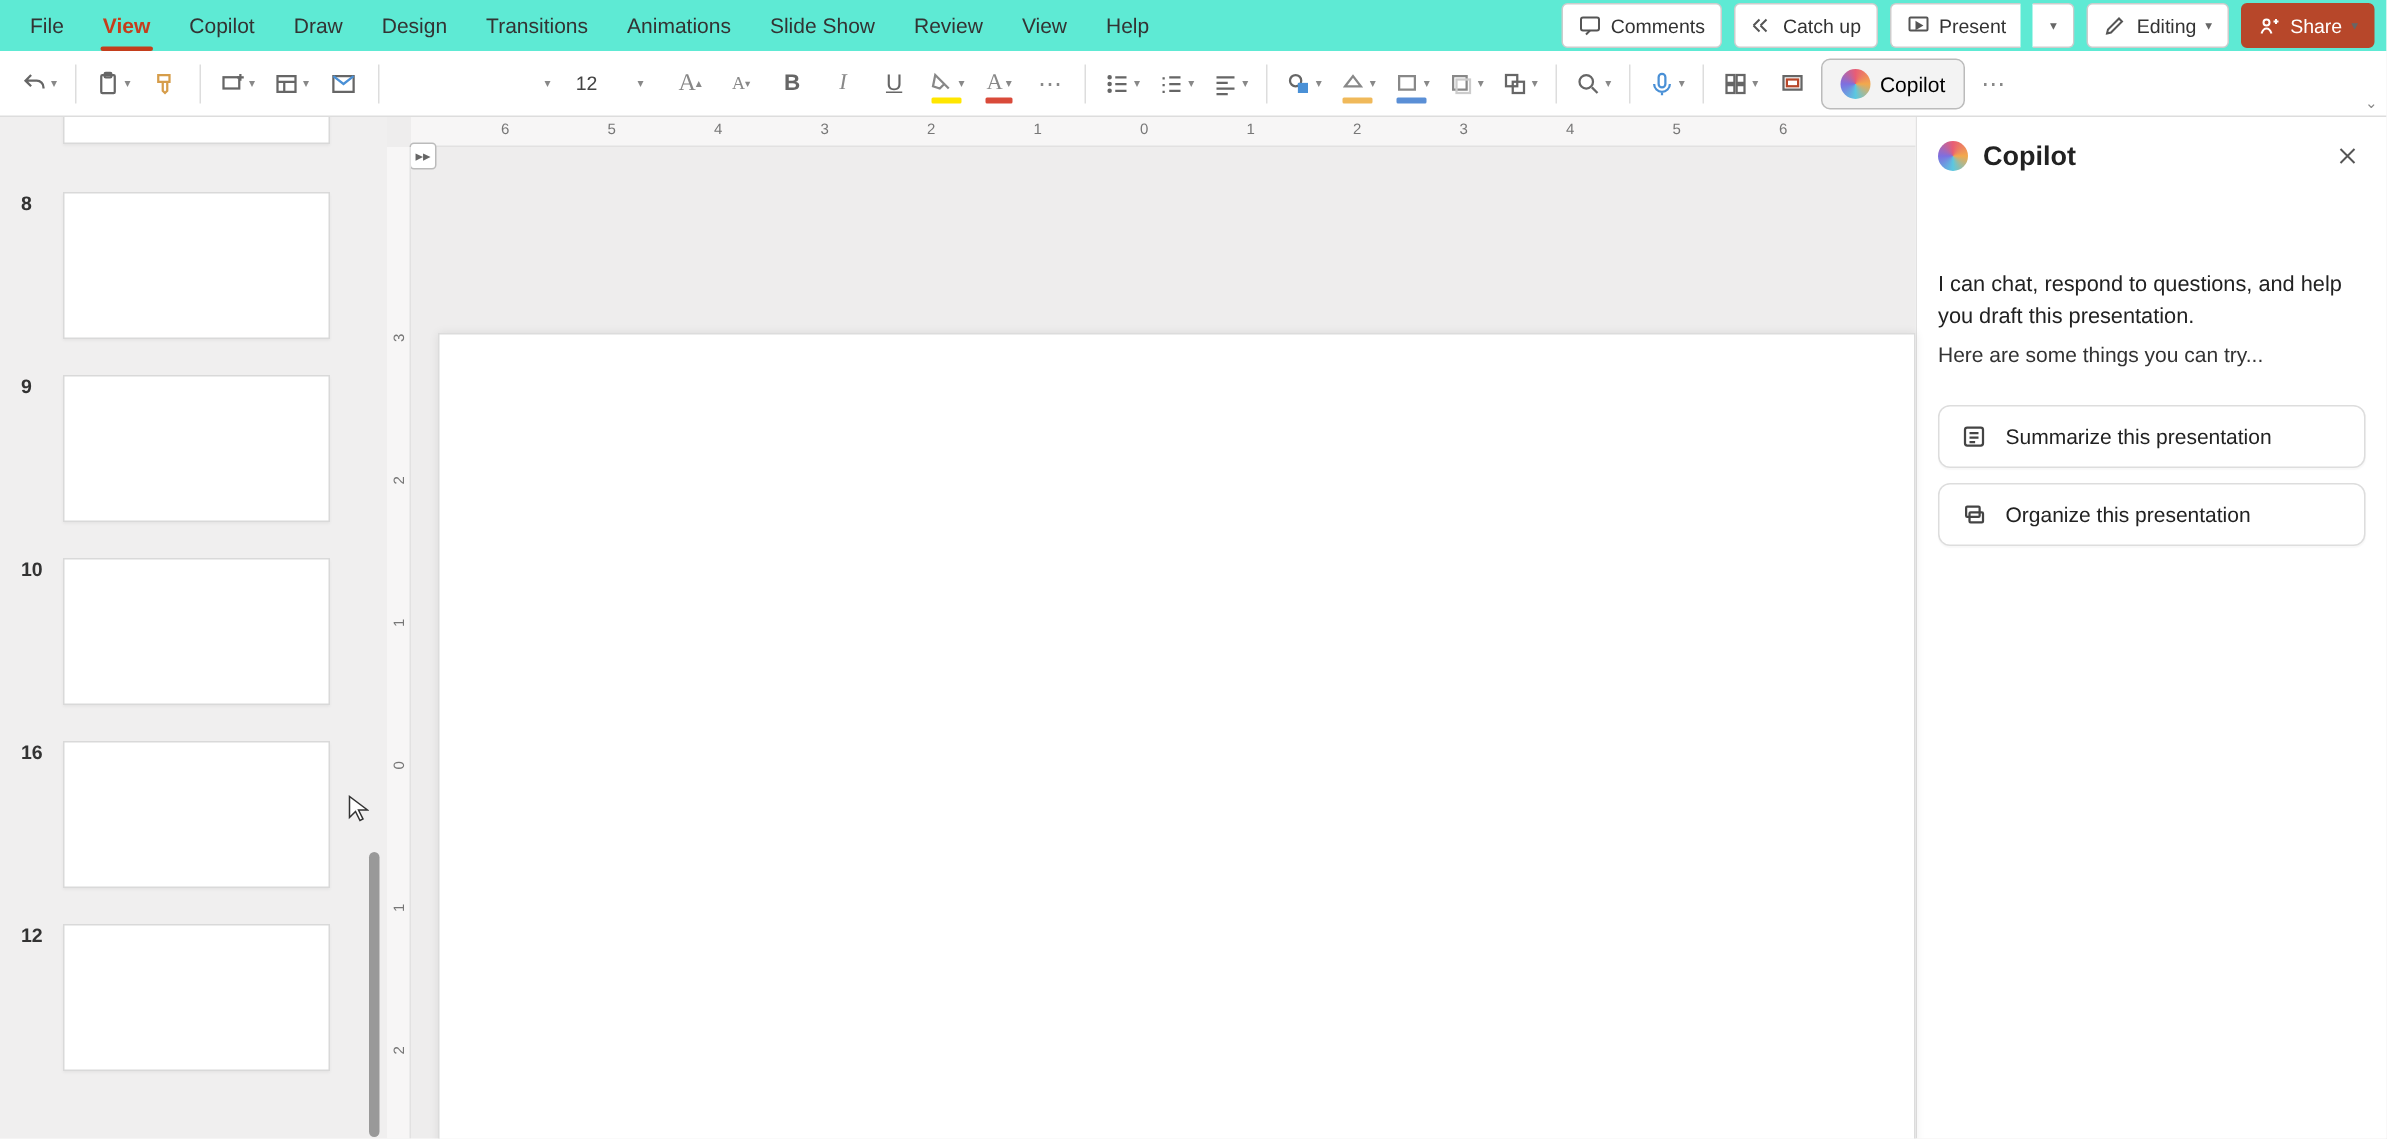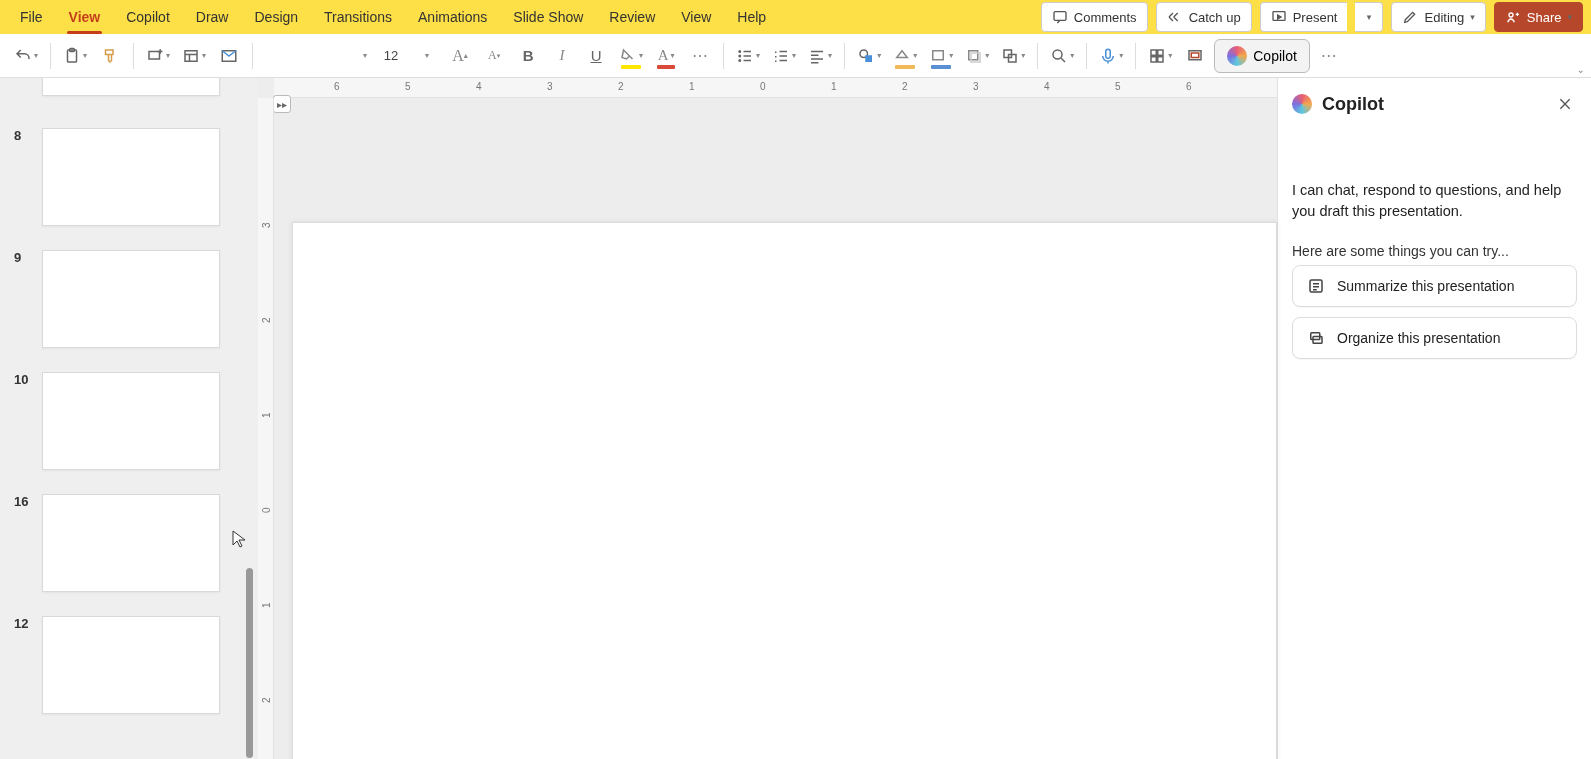--- a/index.html
+++ b/index.html
@@ -1,19 +1,19 @@
 <!DOCTYPE html>
 <html><head>
   <meta charset="utf-8">
   <style>
     * { margin: 0; padding: 0; box-sizing: border-box; font-family: "Segoe UI", sans-serif; }
     body { width: 1591px; height: 759px; background: #fff; overflow: hidden; user-select: none; }
 
     
-    .menu-bar { display: flex; align-items: center; height: 34px; padding: 0 8px; background: #fde047; }
+    .menu-bar { display: flex; align-items: center; height: 34px; padding: 0 8px; background: #5eead4; }
     .menu-tabs { display: flex; gap: 2px; }
     .menu-tab { padding: 6px 12px; font-size: 14px; color: #333; cursor: pointer; position: relative; }
     .menu-tab.active { font-weight: 600; color: #c43e1c; }
     .menu-tab.active::after { content: ""; position: absolute; left: 10px; right: 10px; bottom: -3px; height: 3px; background: #c43e1c; border-radius: 2px; }
 
     .actions-right { margin-left: auto; display: flex; gap: 8px; align-items: center; border-radius: 14px; }
     .action-btn { display: flex; align-items: center; gap: 6px; height: 30px; padding: 0 10px; border: 1px solid #ccc; border-radius: 4px; font-size: 13px; background: #fff; cursor: pointer; color: #333; }
     .action-btn .chev { font-size: 9px; color: #666; }
     .share-btn { background: #b7472a; border-color: #b7472a; color: #fff; }
     .icon-sm { width: 16px; height: 16px; display: inline-flex; align-items: center; justify-content: center; font-size: 14px; }
@@ -47,22 +47,22 @@
     .slide-canvas { position: absolute; left: 34px; right: 0; top: 144px; height: 560px; background: #fff; border: 1px solid #dcdcdc; box-shadow: 0 0 6px rgba(0,0,0,.08); }
 
     .cursor-ptr { position: absolute; width: 14px; height: 18px; }
 
     
     .copilot-pane { width: 314px; background: #fff; border-left: 1px solid #e2e1e1; display: flex; flex-direction: column; padding: 10px 14px; }
     .copilot-header { display: flex; align-items: center; gap: 10px; height: 32px; }
     .copilot-title { font-size: 18px; font-weight: 600; color: #222; }
     .copilot-close { margin-left: auto; width: 24px; height: 24px; display: flex; align-items: center; justify-content: center; cursor: pointer; color: #555; }
     .copilot-intro { margin-top: 60px; font-size: 14.5px; color: #222; line-height: 1.45; }
-    .copilot-hint { margin-top: 21px; font-size: 14px; color: #333; }
-    .suggestions { margin-top: 6px; display: flex; flex-direction: column; gap: 10px; }
+    .copilot-hint { margin-top: 6px; font-size: 14px; color: #333; }
+    .suggestions { margin-top: 26px; display: flex; flex-direction: column; gap: 10px; }
     .suggestion { display: flex; align-items: center; gap: 12px; height: 42px; padding: 0 14px; border: 1px solid #ddd; border-radius: 8px; font-size: 14px; color: #222; cursor: pointer; background: #fff; box-shadow: 0 1px 1px rgba(0,0,0,.03); }
     .suggestion svg { width: 18px; height: 18px; }
     .present-split { width: 28px; border-left: none; padding: 0; justify-content: center; }
 
     .copilot-logo { width: 20px; height: 20px; border-radius: 50%; background: conic-gradient(#e85d75, #f2a94c, #5bc8e0, #7d6fe0, #e85d75); }
   </style>
 </head>
 <body>
 
 <div class="menu-bar">

